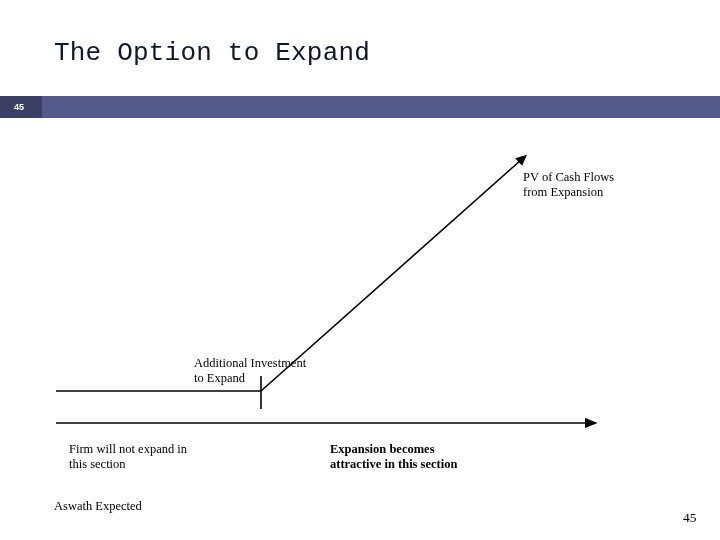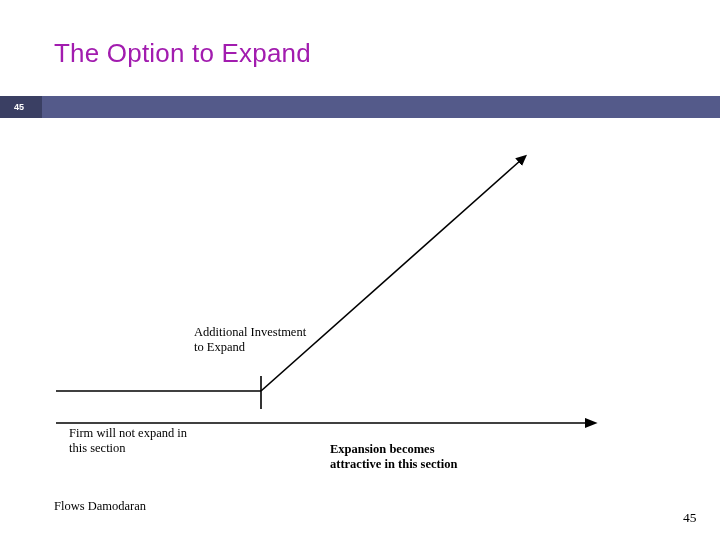--- a/index.html
+++ b/index.html
@@ -16,24 +16,24 @@
   .slide {
     position: relative;
     width: 720px;
     height: 540px;
     background: #ffffff;
   }
   .title {
     position: absolute;
     left: 54px;
     top: 38px;
-    font-family: Liberation Sans, sans-serif;
+    font-family: Liberation Mono, monospace;
     font-size: 26px;
     font-weight: 400;
-    color: #a21caf;
+    color: #0f172a;
     letter-spacing: 0.2px;
     white-space: nowrap;
   }
   .header-bar {
     position: absolute;
     left: 0;
     top: 96px;
     width: 720px;
     height: 22px;
     background: #545a8a;
@@ -65,23 +65,23 @@
   }
   .lbl {
     position: absolute;
     font-family: "Liberation Serif", serif;
     font-size: 12.5px;
     color: #000000;
     line-height: 15px;
     white-space: pre-line;
   }
   .lbl-pv-expansion { left: 523px; top: 52px; }
-  .lbl-additional   { left: 194px; top: 207px; font-family: Liberation Serif, serif; }
+  .lbl-additional   { left: 194px; top: 238px; font-family: Liberation Serif, serif; }
   .lbl-present-value{ left: 498px; top: 278px; }
-  .lbl-firm-no      { left: 69px;  top: 308px; }
+  .lbl-firm-no      { left: 69px;  top: 324px; }
   .lbl-expansion-att{ left: 330px; top: 324px; font-weight: bold; }
   .author {
     position: absolute;
     left: 54px;
     top: 499px;
     font-family: "Liberation Serif", serif;
     font-size: 12.5px;
     color: #000000;
     white-space: nowrap;
   }
@@ -126,25 +126,27 @@
 
       <line x1="56" y1="273" x2="261" y2="273" stroke="#000000" stroke-width="1.6"></line>
 
       <line x1="261" y1="273" x2="521" y2="42" stroke="#000000" stroke-width="1.6" marker-end="url(#arrowhead-diag)"></line>
 
       <line x1="261" y1="258" x2="261" y2="291" stroke="#000000" stroke-width="1.6"></line>
 
       <line x1="56" y1="305" x2="588" y2="305" stroke="#000000" stroke-width="1.6" marker-end="url(#arrowhead-right)"></line>
     </svg>
 
+    <div class="lbl lbl-pv-expansion">PV of Cash Flows
+from Expansion</div>
     <div class="lbl lbl-additional">Additional Investment
 to Expand</div>
     <div class="lbl lbl-firm-no">Firm will not expand in
 this section</div>
     <div class="lbl lbl-expansion-att">Expansion becomes
 attractive in this section</div>
 
   </div>
 
-  <div class="author">Flows Damodaran</div>
+  <div class="author">Aswath Expected</div>
   <div class="page-number">45</div>
 
 </div>
 
 </body></html>

